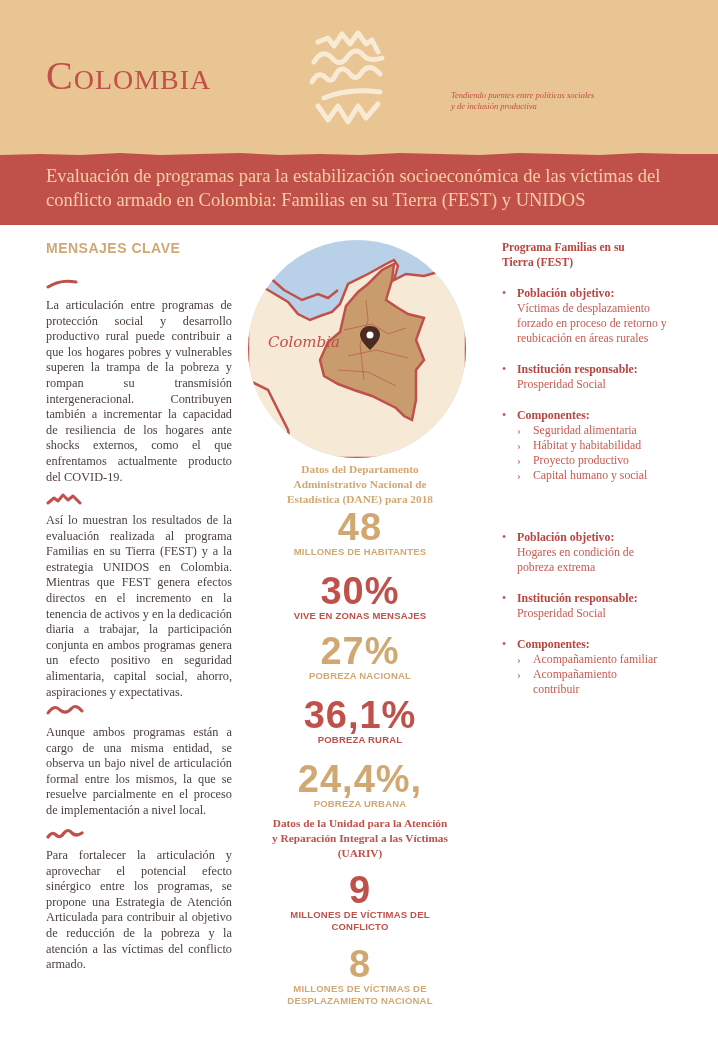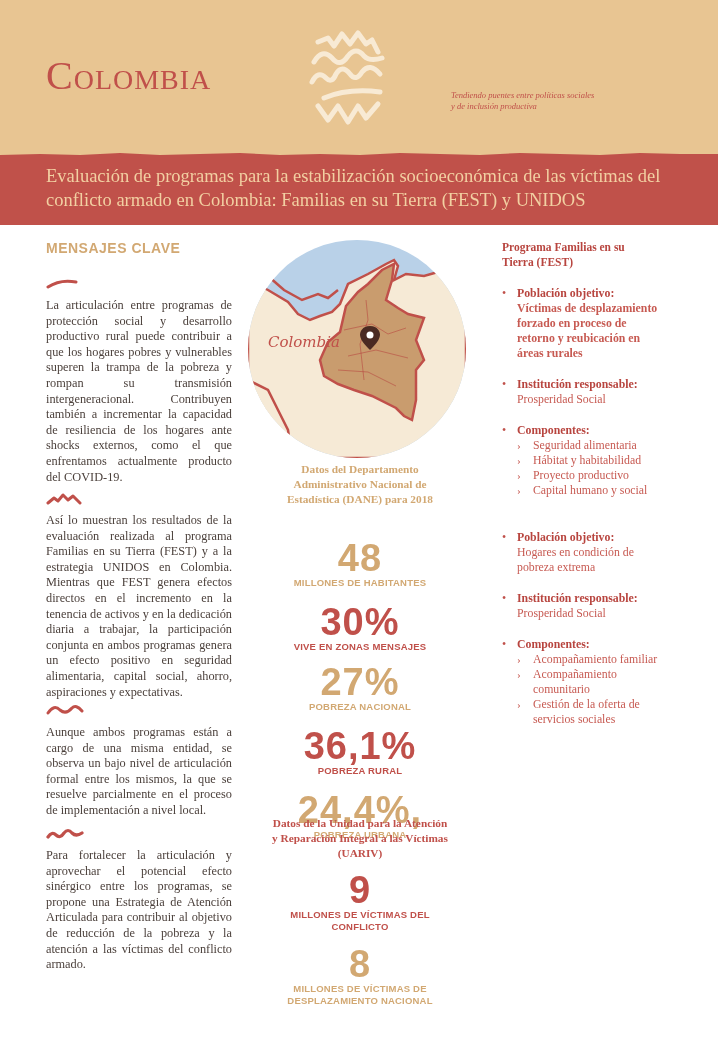--- a/index.html
+++ b/index.html
@@ -99,21 +99,21 @@
     <text x="20" y="107" font-family="DejaVu Serif, serif" font-style="italic" font-size="15" fill="#c0504a">Colombia</text>
     <g>
       <path d="M122 86 C114 86 112 92 112 95 C112 101 122 110 122 110 C122 110 132 101 132 95 C132 92 130 86 122 86 Z" fill="#4a2a22"></path>
       <circle cx="122" cy="95" r="3.5" fill="#ffffff"></circle>
     </g>
   </svg>
 </div>
 
 <div class="stats" style="top:462px;">
   <div class="stat-source gold" style="padding:0 8px;">Datos del Departamento Administrativo Nacional de Estadística (DANE) para 2018</div>
-  <div style="margin-top:32px;">
+  <div style="margin-top:1px;">
     <div class="stat-num gold">48</div>
     <div class="stat-label gold">MILLONES DE HABITANTES</div>
   </div>
   <div style="margin-top:14px;">
     <div class="stat-num red">30%</div>
     <div class="stat-label red">VIVE EN ZONAS MENSAJES</div>
   </div>
   <div style="margin-top:10px;">
     <div class="stat-num gold">27%</div>
     <div class="stat-label gold">POBREZA NACIONAL</div>
@@ -137,21 +137,21 @@
   <div style="margin-top:12px;">
     <div class="stat-num gold">8</div>
     <div class="stat-label gold" style="padding:0 14px;">MILLONES DE VÍCTIMAS DE DESPLAZAMIENTO NACIONAL</div>
   </div>
 </div>
 
 <div class="right" style="top:240px;">
   <div class="prog-title" style="width:150px;">Programa Familias en su Tierra (FEST)</div>
   <div class="bullet">
     <div class="bullet-head">Población objetivo:</div>
-    <div class="bullet-text" style="width:150px;font-weight:bold;">Víctimas de desplazamiento forzado en proceso de retorno y reubicación en áreas rurales</div>
+    <div class="bullet-text" style="width:150px;">Víctimas de desplazamiento forzado en proceso de retorno y reubicación en áreas rurales</div>
   </div>
   <div class="bullet">
     <div class="bullet-head">Institución responsable:</div>
     <div class="bullet-text">Prosperidad Social</div>
   </div>
   <div class="bullet">
     <div class="bullet-head">Componentes:</div>
     <div class="sub">Seguridad alimentaria</div>
     <div class="sub">Hábitat y habitabilidad</div>
     <div class="sub">Proyecto productivo</div>
@@ -164,16 +164,15 @@
     <div class="bullet-head">Población objetivo:</div>
     <div class="bullet-text" style="width:140px;">Hogares en condición de pobreza extrema</div>
   </div>
   <div class="bullet">
     <div class="bullet-head">Institución responsable:</div>
     <div class="bullet-text">Prosperidad Social</div>
   </div>
   <div class="bullet">
     <div class="bullet-head">Componentes:</div>
     <div class="sub">Acompañamiento familiar</div>
-    <div class="sub" style="width:120px;">Acompañamiento comunitario</div>
-    <div class="sub" style="width:140px;">Gestión de la oferta de servicios sociales</div>
+    <div class="sub" style="width:120px;">Acompañamiento contribuir</div>
   </div>
 </div>
 
 </body></html>

